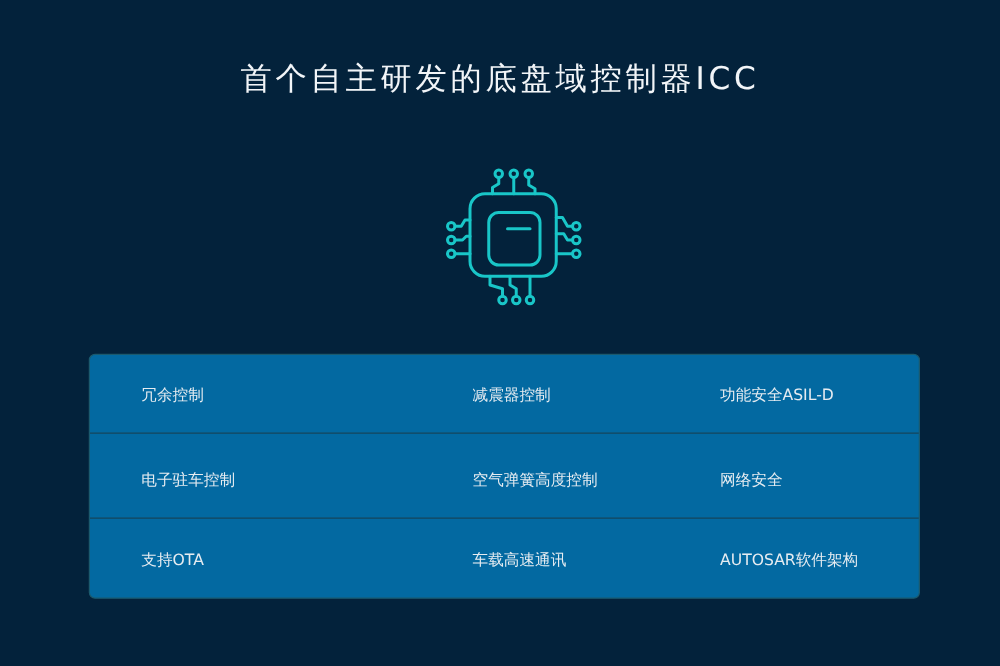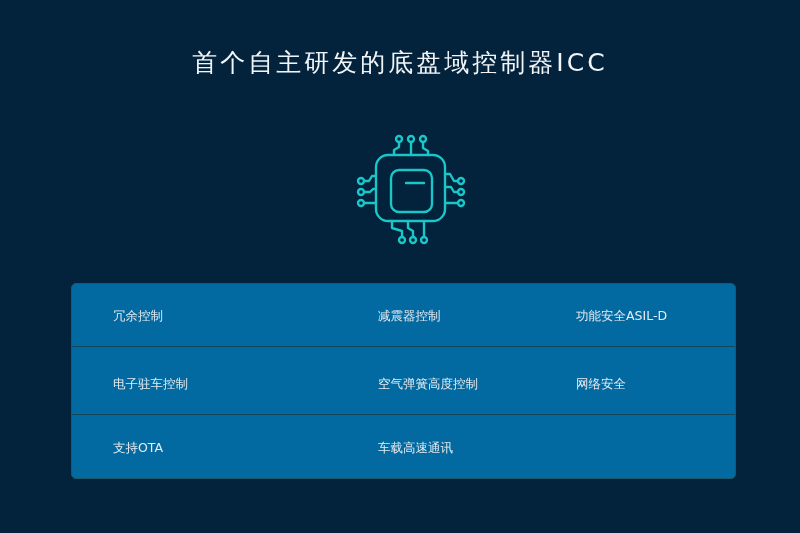--- a/index.html
+++ b/index.html
@@ -104,14 +104,15 @@
     <span class="cell c3">功能安全ASIL-D</span>
   </div>
   <div class="row r2">
     <span class="cell c1">电子驻车控制</span>
     <span class="cell c2">空气弹簧高度控制</span>
     <span class="cell c3">网络安全</span>
   </div>
   <div class="row r3">
     <span class="cell c1">支持OTA</span>
     <span class="cell c2">车载高速通讯</span>
+    <span class="cell c3">AUTOSAR软件架构</span>
   </div>
 </div>
 
 </body></html>

